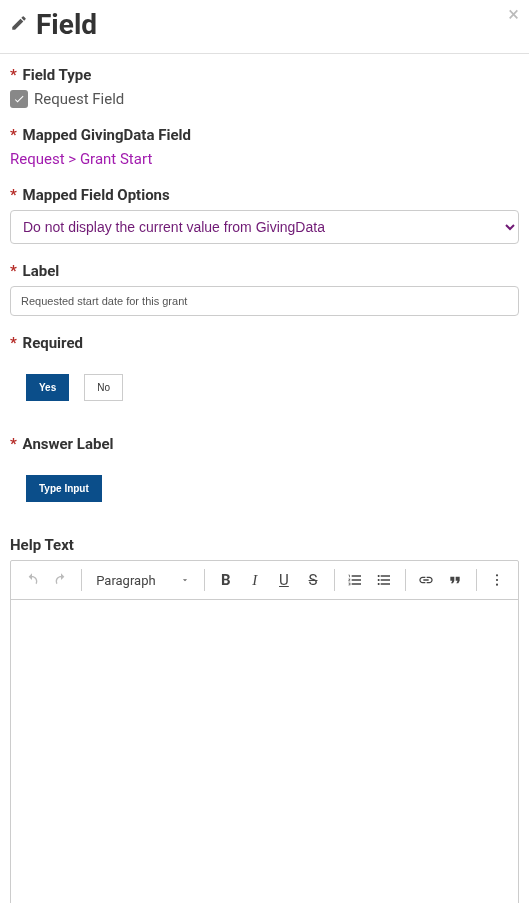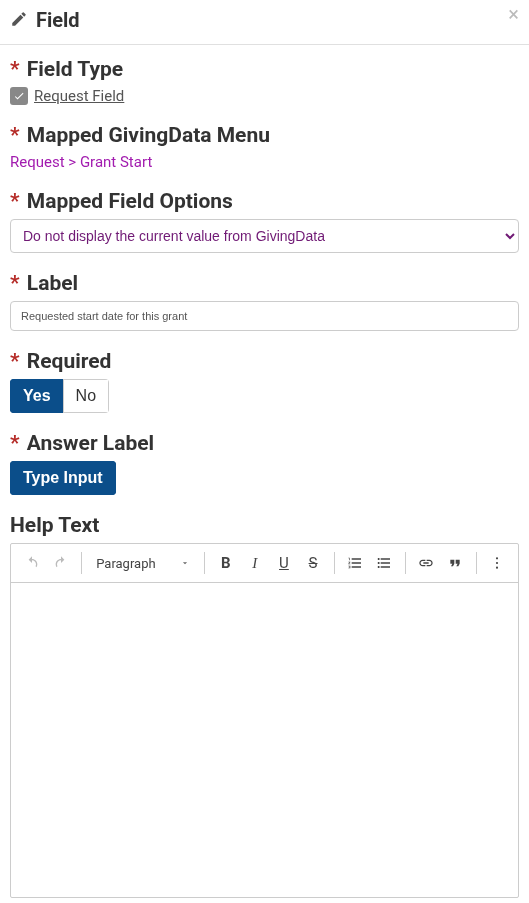--- a/index.html
+++ b/index.html
@@ -16,21 +16,21 @@
     align-items: center;
     padding: 8px 10px 12px 10px;
     border-bottom: 1px solid #e0e0e0;
     position: relative;
   }
   .header .icon {
     margin-right: 8px;
     color: #555;
   }
   .header h1 {
-    font-size: 20px;
+    font-size: 28px;
     font-weight: 700;
     margin: 0;
     color: #333;
   }
   .close-btn {
     position: absolute;
     right: 10px;
     top: 4px;
     font-size: 20px;
     color: #bbb;
@@ -40,33 +40,32 @@
   .content {
     padding: 12px 10px;
   }
   .section {
     margin-bottom: 18px;
   }
   .label-row {
     font-weight: 700;
     color: #333;
     margin-bottom: 6px;
-    font-size: 21px;
+    font-size: 15px;
   }
   .label-row .req {
     color: #b52b27;
     margin-right: 2px;
   }
   .checkbox-row {
     display: flex;
     align-items: center;
     gap: 6px;
     color: #555;
     font-size: 15px;
-    text-decoration: underline;
   }
   .chk {
     width: 18px;
     height: 18px;
     background: #888;
     border-radius: 3px;
     display: flex;
     align-items: center;
     justify-content: center;
   }
@@ -95,23 +94,23 @@
   .btn-group {
     display: inline-flex;
     border-radius: 4px;
     overflow: hidden;
   }
   .btn-group > button {
     border: 1px solid #ccc;
     background: #fff;
     color: #333;
     padding: 7px 12px;
-    font-size: 16px;
-    cursor: pointer;
-    margin: 0;
+    font-size: 10px;
+    cursor: pointer;
+    margin: 16px;
   }
   .btn-group > button.active {
     background: #0b4e8a;
     color: #fff;
     border-color: #0b4e8a;
     font-weight: 600;
   }
   .btn-group > button:not(:first-child) {
     margin-left: -1px;
   }
@@ -189,21 +188,21 @@
       <span class="chk">
         <svg viewBox="0 0 24 24">
             <path d="M9 16.17l-3.88-3.88L3.7 13.7 9 19l12-12-1.41-1.41z"></path>
           </svg>
       </span>
       <span>Request Field</span>
     </div>
   </div>
 
   <div class="section">
-    <div class="label-row"><span class="req">*</span> <span>Mapped GivingData Menu</span></div>
+    <div class="label-row"><span class="req">*</span> <span>Mapped GivingData Field</span></div>
     <div class="value-text">Request &gt; Grant Start</div>
   </div>
 
   <div class="section">
     <div class="label-row"><span class="req">*</span> <span>Mapped Field Options</span></div>
     <select>
       <option>Do not display the current value from GivingData</option>
     </select>
   </div>
 

